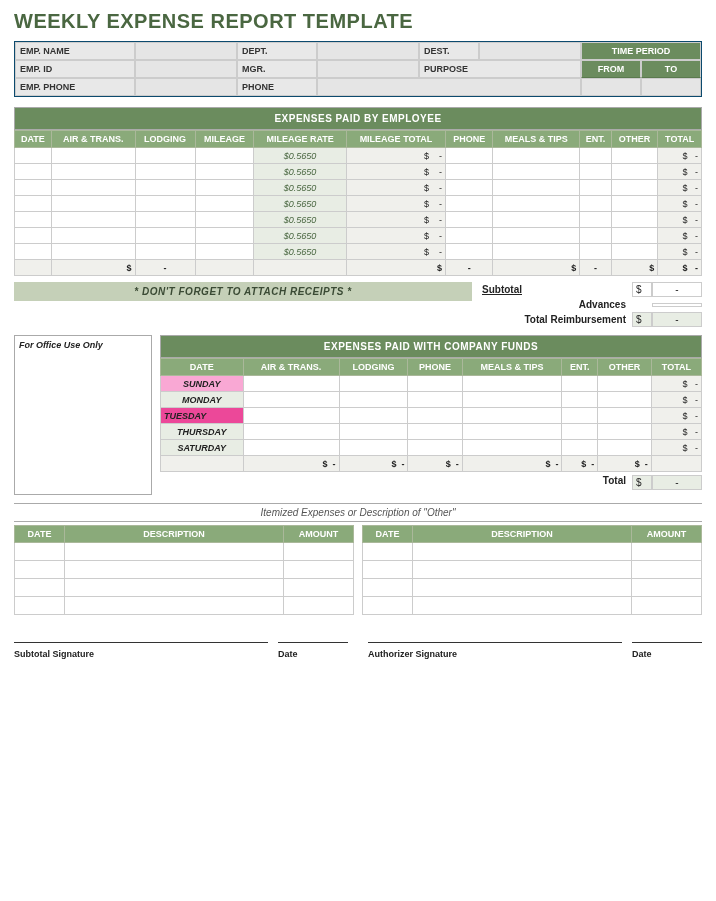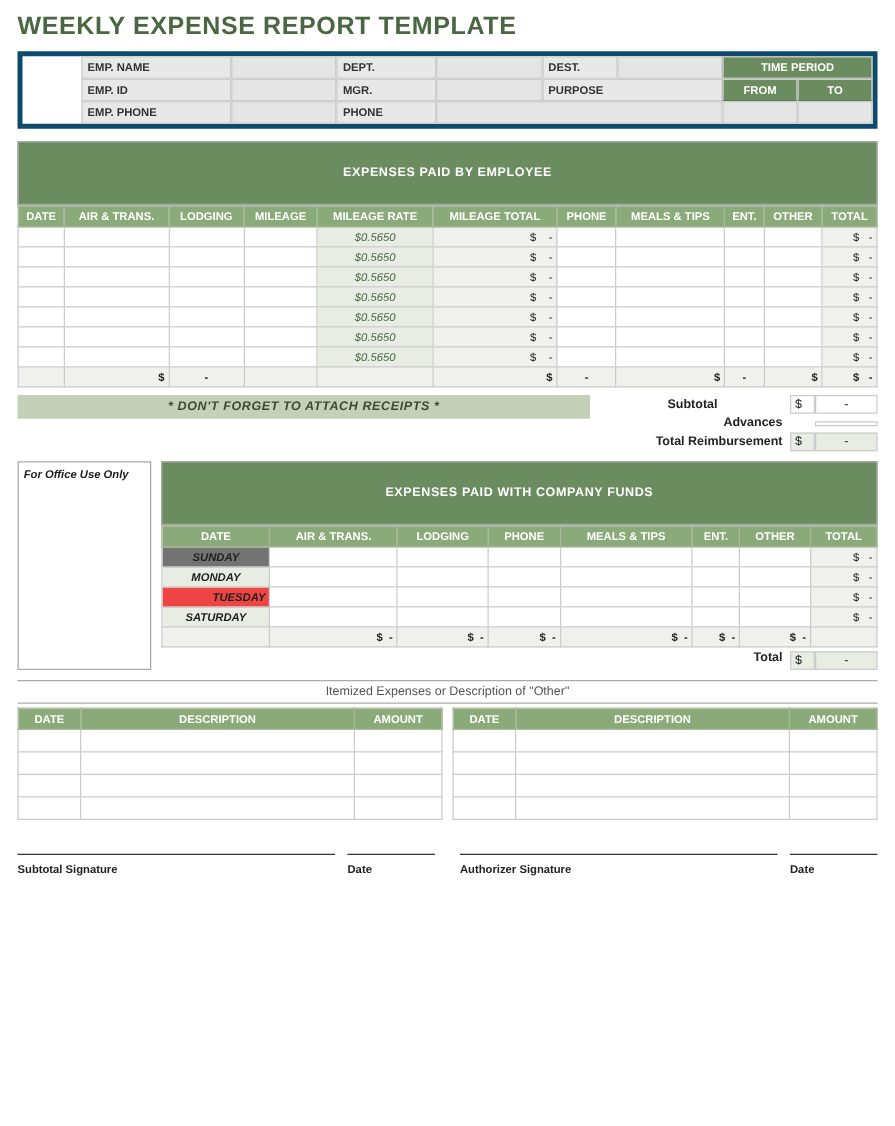--- a/index.html
+++ b/index.html
@@ -17,23 +17,22 @@
       font-weight: bold;
       color: #4a6741;
       margin-bottom: 8px;
       letter-spacing: 0.5px;
     }
     
     .header-grid {
       display: grid;
       grid-template-columns: 120px 1fr 80px 1fr 60px 1fr 120px;
       grid-template-rows: auto auto auto;
-      border: 4px solid #0c4a6e;
+      border: 1px solid #0c4a6e;
       margin-bottom: 10px;
-      padding-left: 47px;
     }
     .hcell {
       border: 1px solid #ccc;
       padding: 2px 4px;
       min-height: 18px;
       display: flex;
       align-items: center;
     }
     .hcell.label {
       background: #e8e8e8;
@@ -54,21 +53,21 @@
     .hcell.span2 { grid-column: span 2; }
     .hcell.span3 { grid-column: span 3; }
 
     
     .section-title {
       background: #6b8c5e;
       color: #fff;
       text-align: center;
       font-weight: bold;
       font-size: 10px;
-      padding: 19px;
+      padding: 5px;
       letter-spacing: 0.5px;
     }
 
     
     .expense-table {
       width: 100%;
       border-collapse: collapse;
       margin-bottom: 0;
     }
     .expense-table th {
@@ -115,41 +114,42 @@
     }
 
     
     .lower-section {
       display: flex;
       gap: 8px;
       margin-bottom: 8px;
     }
     .office-use-box {
       border: 1px solid #aaa;
-      width: 107px;
+      width: 138px;
       min-height: 160px;
       padding: 4px;
       flex-shrink: 0;
     }
     .office-use-label {
       font-weight: bold;
       font-size: 9px;
       margin-bottom: 4px;
       font-style: italic;
     }
     .company-funds-section {
       flex: 1;
     }
 
     
     .itemized-section {
       margin-bottom: 10px;
     }
     .itemized-title {
       text-align: center;
+      font-style: italic;
       font-size: 10px;
       color: #555;
       border-top: 1px solid #aaa;
       border-bottom: 1px solid #aaa;
       padding: 3px;
       margin-bottom: 3px;
     }
     .itemized-grid {
       display: grid;
       grid-template-columns: 1fr 1fr;
@@ -371,21 +371,21 @@
     </tfoot>
   </table>
 </div>
 
 <div style="display:flex; justify-content:space-between; align-items:flex-start; margin-bottom:6px;">
   <div style="flex:1; margin-right:10px;">
     <div class="receipt-banner">* DON'T FORGET TO ATTACH RECEIPTS *</div>
   </div>
   <div style="min-width:220px;">
     <div style="display:flex; align-items:center; margin-bottom:2px;">
-      <div style="flex:1; text-align:center; font-weight:bold; font-size:10px; padding-right:6px;">Subtotal</div>
+      <div style="flex:1; text-align:left; font-weight:bold; font-size:10px; padding-right:6px;text-decoration:underline;">Subtotal</div>
       <div style="width:20px; border:1px solid #ccc; padding:1px 3px; font-size:10px; background:#fff;">$</div>
       <div style="width:50px; border:1px solid #ccc; padding:1px 3px; font-size:10px; background:#fff; text-align:center;">-</div>
     </div>
     <div style="display:flex; align-items:center; margin-bottom:2px;">
       <div style="flex:1; text-align:right; font-weight:bold; font-size:10px; padding-right:6px;">Advances</div>
       <div style="width:20px; padding:1px 3px; font-size:10px;"></div>
       <div style="width:50px; border:1px solid #ccc; padding:1px 3px; font-size:10px; background:#fff; text-align:center;"></div>
     </div>
     <div style="display:flex; align-items:center; margin-bottom:2px;">
       <div style="flex:1; text-align:right; font-weight:bold; font-size:10px; padding-right:6px;">Total Reimbursement</div>
@@ -409,41 +409,51 @@
           <th>LODGING</th>
           <th>PHONE</th>
           <th>MEALS &amp; TIPS</th>
           <th>ENT.</th>
           <th>OTHER</th>
           <th>TOTAL</th>
         </tr>
       </thead>
       <tbody id="company-funds-rows">
       <tr>
-            <td style="background: #737373; font-style: italic; font-weight: bold; font-size: 9px; text-align: center;">SUNDAY</td>
+            <td style="background: #f9a8d4; font-style: italic; font-weight: bold; font-size: 9px; text-align: center;">SUNDAY</td>
             <td></td>
             <td></td>
             <td></td>
             <td></td>
             <td></td>
             <td></td>
             <td style="text-align: right; background: rgb(240, 240, 236);">$ &nbsp;&nbsp;-</td>
           </tr>
           <tr>
             <td style="background: rgb(232, 237, 228); font-style: italic; font-weight: bold; font-size: 9px; text-align: center;">MONDAY</td>
             <td></td>
             <td></td>
             <td></td>
             <td></td>
             <td></td>
             <td></td>
             <td style="text-align: right; background: rgb(240, 240, 236);">$ &nbsp;&nbsp;-</td>
           </tr>
           <tr>
-            <td style="background: #ef4444; font-style: italic; font-weight: bold; font-size: 9px; text-align: right;">TUESDAY</td>
+            <td style="background: #ec4899; font-style: italic; font-weight: bold; font-size: 9px; text-align: left;">TUESDAY</td>
+            <td></td>
+            <td></td>
+            <td></td>
+            <td></td>
+            <td></td>
+            <td></td>
+            <td style="text-align: right; background: rgb(240, 240, 236);">$ &nbsp;&nbsp;-</td>
+          </tr>
+          <tr>
+            <td style="background: rgb(232, 237, 228); font-style: italic; font-weight: bold; font-size: 9px; text-align: center;">THURSDAY</td>
             <td></td>
             <td></td>
             <td></td>
             <td></td>
             <td></td>
             <td></td>
             <td style="text-align: right; background: rgb(240, 240, 236);">$ &nbsp;&nbsp;-</td>
           </tr>
           <tr>
             <td style="background: rgb(232, 237, 228); font-style: italic; font-weight: bold; font-size: 9px; text-align: center;">SATURDAY</td>

